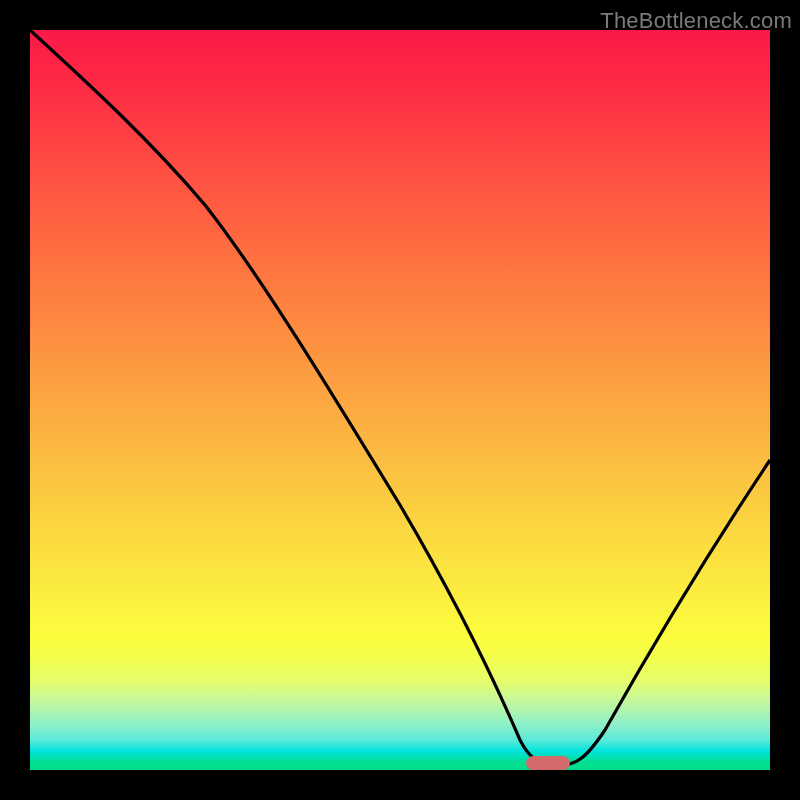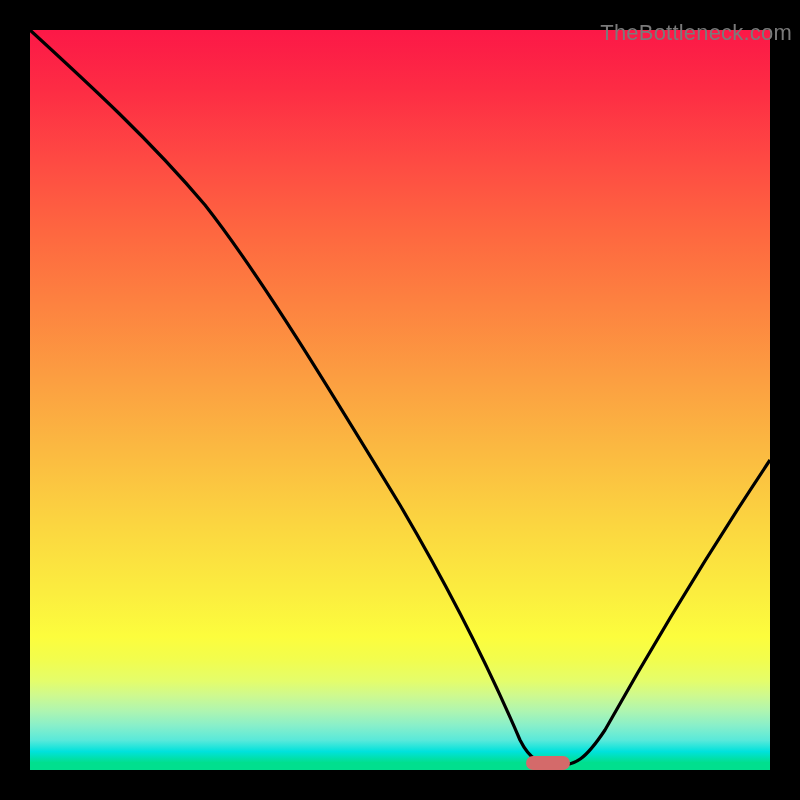--- a/index.html
+++ b/index.html
@@ -59,21 +59,21 @@
     width: 100%;
     height: 100%;
   }
   .marker {
     position: absolute;
     background: #d46a6a;
     border-radius: 10px;
   }
   .watermark {
     position: absolute;
-    top: 20px;
+    top: 8px;
     right: 8px;
     color: #7a7a7a;
     font-size: 22px;
     font-weight: 500;
     letter-spacing: 0.2px;
   }
 </style>
 </head>
 <body>
 

